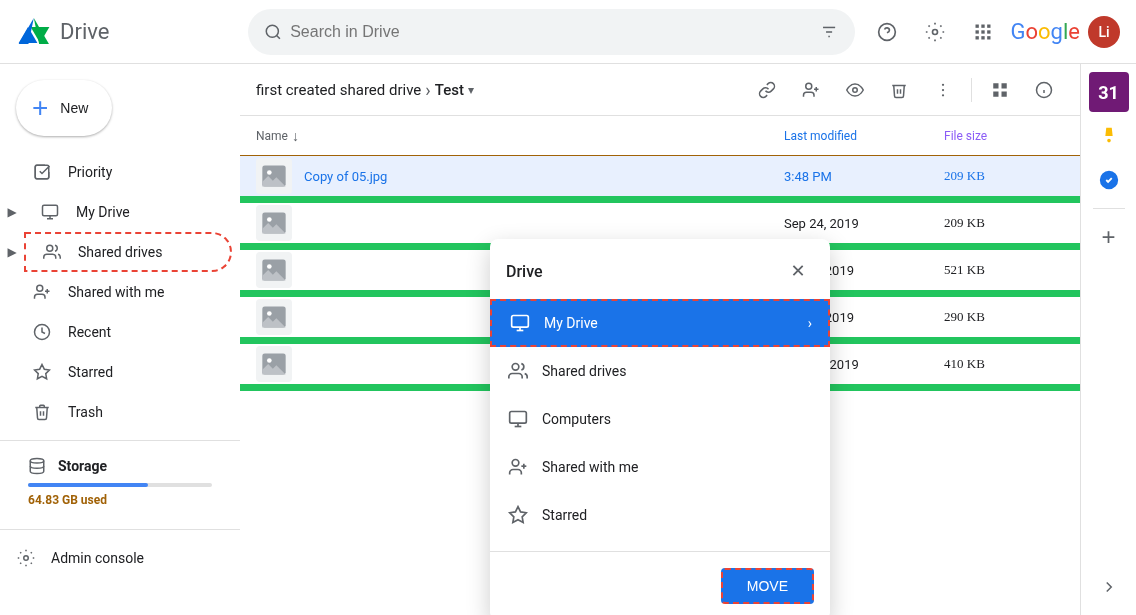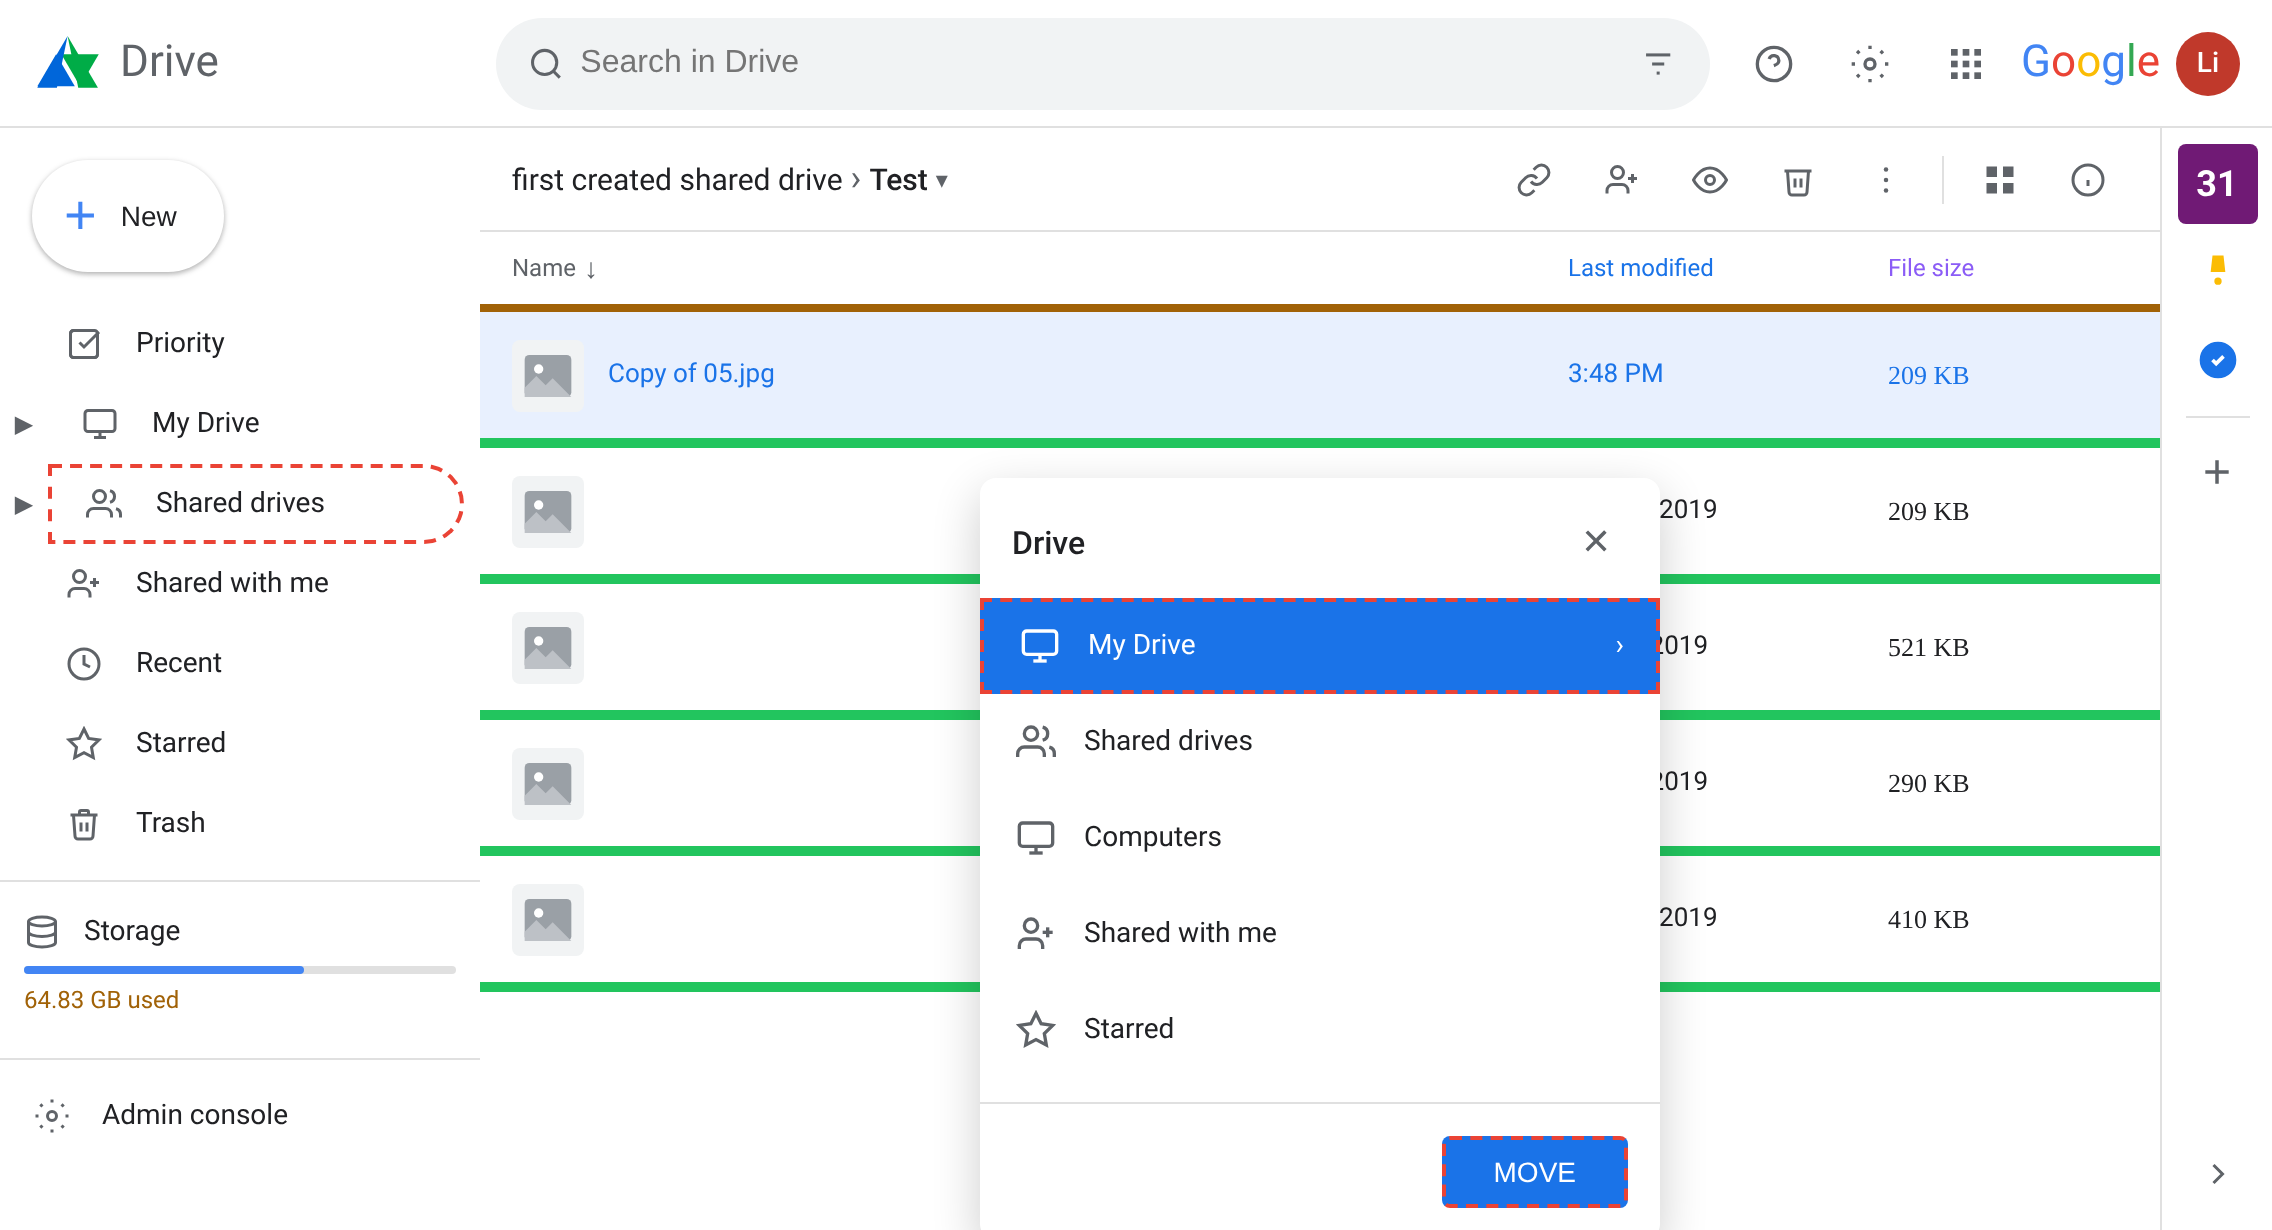--- a/index.html
+++ b/index.html
@@ -20,45 +20,45 @@
     .main { display: flex; flex: 1; overflow: hidden; }
 
     
     .sidebar { width: 240px; padding: 8px 0; overflow-y: auto; flex-shrink: 0; }
     .new-btn { margin: 8px 16px 16px 16px; height: 56px; border-radius: 28px; background: white; border: none; box-shadow: 0 1px 3px rgba(0,0,0,0.2), 0 1px 2px rgba(0,0,0,0.14); display: flex; align-items: center; gap: 12px; padding: 0 24px 0 16px; cursor: pointer; font-size: 14px; color: #202124; font-weight: 500; }
     .sidebar-item { display: flex; align-items: center; gap: 16px; padding: 0 16px; height: 40px; border-radius: 0 20px 20px 0; cursor: pointer; font-size: 14px; color: #202124; margin-right: 8px; }
     .sidebar-item-icon { width: 20px; height: 20px; display: flex; align-items: center; justify-content: center; color: #5f6368; font-size: 18px; }
     .sidebar-section { display: flex; align-items: center; gap: 0; }
     .expand-arrow { width: 24px; height: 40px; display: flex; align-items: center; justify-content: center; color: #5f6368; font-size: 12px; cursor: pointer; }
     .sidebar-divider { height: 1px; background: #e0e0e0; margin: 8px 0; }
-    .storage-section { padding: 8px 12px; }
+    .storage-section { padding: 8px 28px; font-weight: bold; }
     .storage-label { font-size: 12px; color: #a16207; margin-bottom: 6px; }
     .storage-bar { height: 4px; background: #e0e0e0; border-radius: 2px; }
     .storage-fill { height: 100%; background: #4285f4; border-radius: 2px; width: 65%; }
     .admin-console { display: flex; align-items: center; gap: 16px; padding: 8px 17px; height: 40px; cursor: pointer; color: #202124; font-size: 14px; }
 
     
     .content { flex: 1; display: flex; flex-direction: column; overflow: hidden; position: relative; }
     .content-header { height: 52px; display: flex; align-items: center; padding: 0 16px; gap: 8px; border-bottom: 1px solid #e0e0e0; }
     .breadcrumb { display: flex; align-items: center; gap: 4px; font-size: 15px; color: #202124; flex: 1; }
     .breadcrumb-separator { color: #5f6368; font-size: 18px; }
     .breadcrumb-current { display: flex; align-items: center; gap: 4px; }
     .breadcrumb-arrow { font-size: 12px; color: #5f6368; }
     .content-actions { display: flex; align-items: center; gap: 4px; }
     .action-btn { width: 40px; height: 40px; border-radius: 50%; display: flex; align-items: center; justify-content: center; cursor: pointer; color: #5f6368; background: transparent; border: none; font-size: 18px; }
     .view-btn { width: 40px; height: 40px; border-radius: 50%; display: flex; align-items: center; justify-content: center; cursor: pointer; color: #5f6368; background: transparent; border: none; font-size: 18px; }
 
     
     .file-list { flex: 1; overflow-y: auto; }
-    .file-list-header { display: flex; align-items: center; padding: 0 16px; height: 40px; border-bottom: 4px solid #a16207; font-size: 12px; color: #5f6368; }
+    .file-list-header { display: flex; align-items: center; padding: 0 16px; height: 40px; border-bottom: 1px solid #a16207; font-size: 12px; color: #5f6368; }
     .col-name { flex: 1; display: flex; align-items: center; gap: 4px; }
     .col-modified { width: 160px; color: #1a73e8; }
     .col-size { width: 120px; color: #8b5cf6; }
     .sort-arrow { font-size: 14px; }
-    .file-row { display: flex; align-items: center; padding: 0 16px; height: 68px; cursor: pointer; border-bottom: 5px solid #22c55e; }
+    .file-row { display: flex; align-items: center; padding: 0 16px; height: 47px; cursor: pointer; border-bottom: 7px solid #22c55e; }
     .file-row.selected { background: #e8f0fe; }
     .file-thumb { width: 36px; height: 36px; border-radius: 4px; overflow: hidden; margin-right: 12px; flex-shrink: 0; display: flex; align-items: center; justify-content: center; background: #f1f3f4; }
     .file-name { flex: 1; font-size: 13px; color: #202124; }
     .file-modified { width: 160px; font-size: 13px; color: #202124; }
     .file-size { width: 120px; font-size: 13px; color: #202124; font-family: Liberation Serif, serif; }
 
     
     .right-panel { width: 56px; display: flex; flex-direction: column; align-items: center; padding-top: 8px; border-left: 1px solid #e0e0e0; gap: 4px; }
     .right-panel-icon { width: 40px; height: 40px; border-radius: 50%; display: flex; align-items: center; justify-content: center; cursor: pointer; color: #5f6368; font-size: 20px; }
     .right-panel-divider { height: 1px; width: 32px; background: #e0e0e0; margin: 4px 0; }

